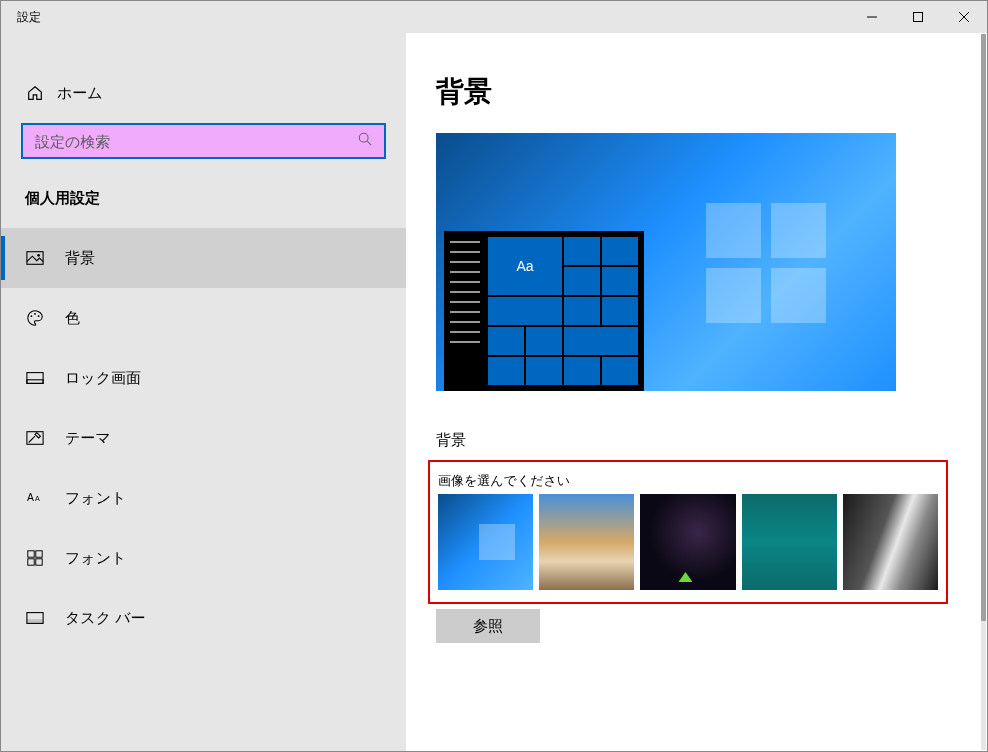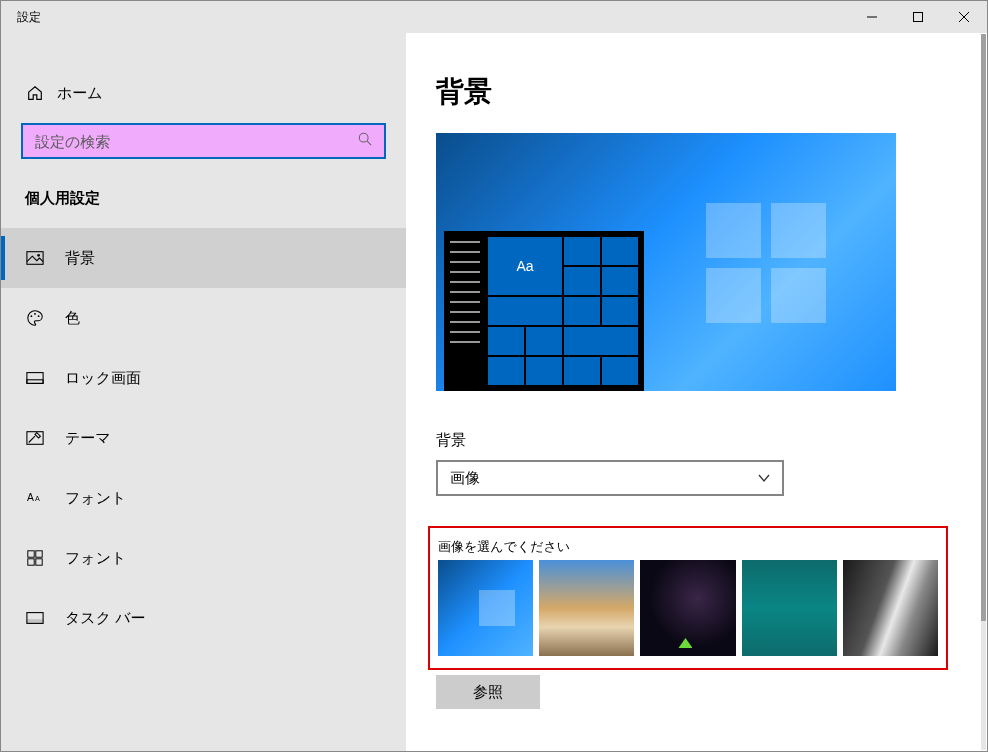--- a/index.html
+++ b/index.html
@@ -469,26 +469,20 @@
               <div class="tile wide"></div>
             <div class="tile"></div>
               <div class="tile"></div>
               <div class="tile"></div>
               <div class="tile"></div>
           </div>
         </div>
       </div>
 
       <div class="field-label">背景</div>
-      <div class="dropdown">
-        <span>画像</span>
-        <svg class="chevron" viewBox="0 0 12 12">
-            <polyline points="1,3 6,9 11,3" fill="none" stroke="#333" stroke-width="1.3"></polyline>
-          </svg>
-      </div>
 
       <div class="choose-section">
         <div class="choose-title">画像を選んでください</div>
         <div class="thumbs">
           <div class="thumb thumb1"></div>
           <div class="thumb thumb2"></div>
           <div class="thumb thumb3"></div>
           <div class="thumb thumb4"></div>
           <div class="thumb thumb5"></div>
         </div>

